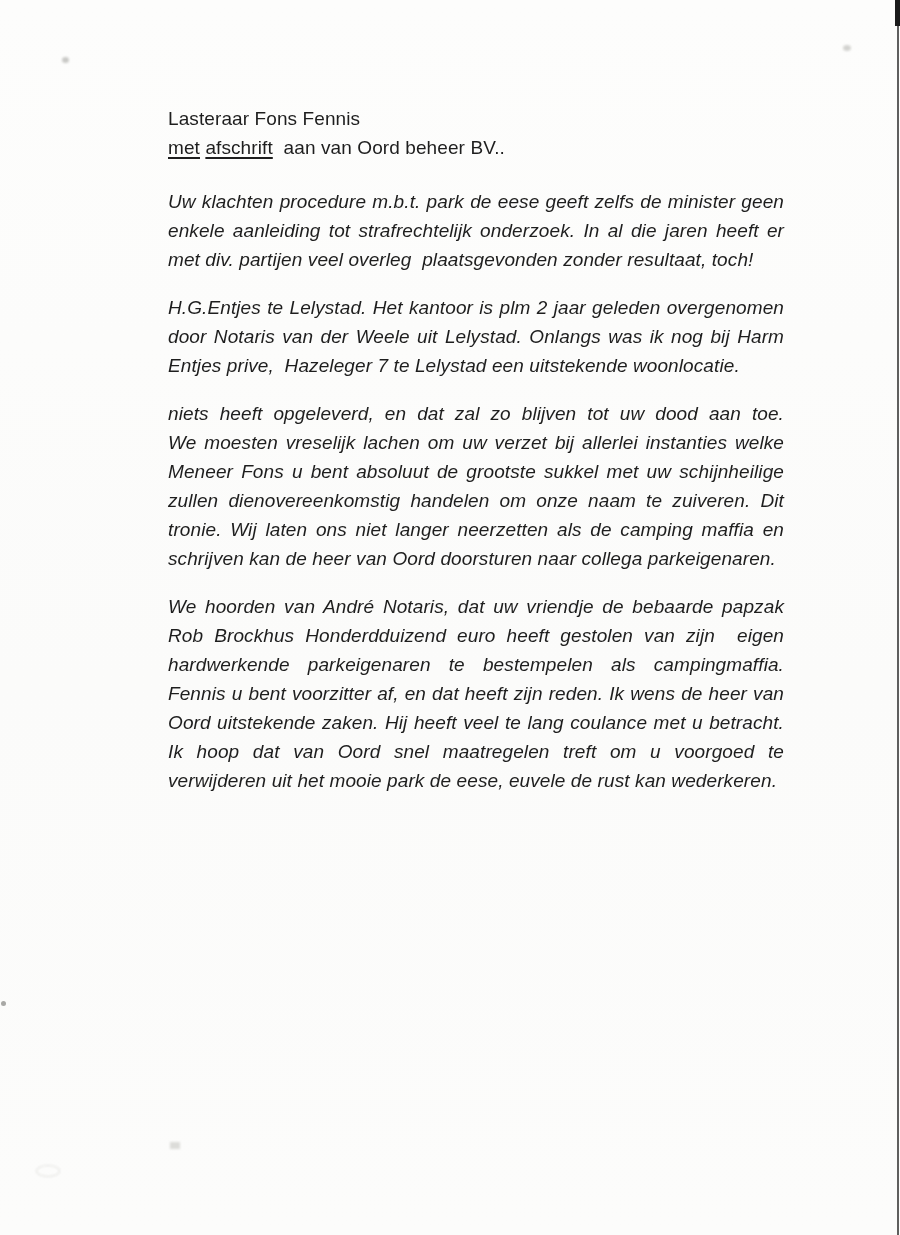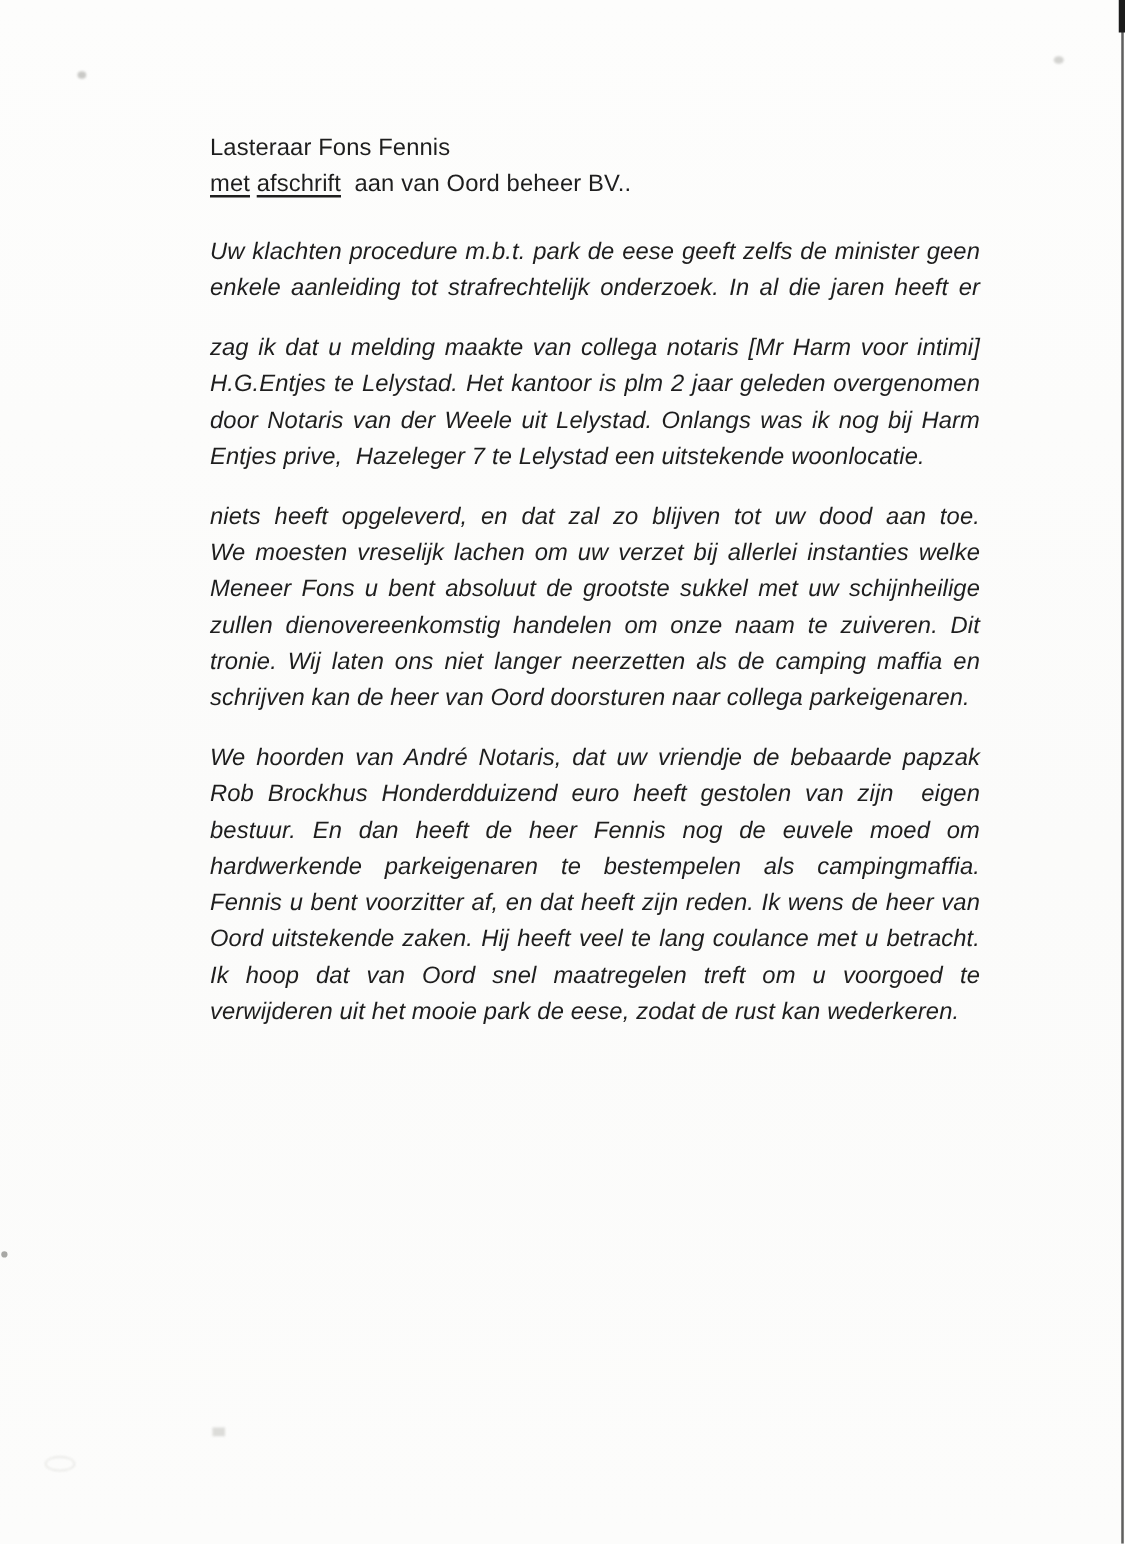--- a/index.html
+++ b/index.html
@@ -84,44 +84,43 @@
 
     <div class="header">
       <div class="line">Lasteraar Fons Fennis</div>
       <div class="line" id="header-line-2"><span class="u">met</span><span> </span><span class="u">afschrift</span><span>&nbsp; aan van Oord beheer BV..</span></div>
     </div>
 
     <div id="paragraphs">
         <div class="paragraph">
           <div class="line justify">Uw klachten procedure m.b.t. park de eese geeft zelfs de minister geen</div>
           <div class="line justify">enkele aanleiding tot strafrechtelijk onderzoek. In al die jaren heeft er</div>
+          <div class="line">met div. partijen veel overleg&nbsp; plaatsgevonden zonder resultaat, toch!</div>
         </div>
         <div class="paragraph">
-          <div class="line justify">zag ik dat u melding maakte van collega notaris [Mr Harm voor intimi]</div>
           <div class="line justify">H.G.Entjes te Lelystad. Het kantoor is plm 2 jaar geleden overgenomen</div>
           <div class="line justify">door Notaris van der Weele uit Lelystad. Onlangs was ik nog bij Harm</div>
           <div class="line">Entjes prive,&nbsp; Hazeleger 7 te Lelystad een uitstekende woonlocatie.</div>
         </div>
         <div class="paragraph">
           <div class="line justify">niets heeft opgeleverd, en dat zal zo blijven tot uw dood aan toe.</div>
           <div class="line justify">We moesten vreselijk lachen om uw verzet bij allerlei instanties welke</div>
           <div class="line justify">Meneer Fons u bent absoluut de grootste sukkel met uw schijnheilige</div>
           <div class="line justify">zullen dienovereenkomstig handelen om onze naam te zuiveren. Dit</div>
           <div class="line justify">tronie. Wij laten ons niet langer neerzetten als de camping maffia en</div>
           <div class="line">schrijven kan de heer van Oord doorsturen naar collega parkeigenaren.</div>
         </div>
         <div class="paragraph">
           <div class="line justify">We hoorden van André Notaris, dat uw vriendje de bebaarde papzak</div>
           <div class="line justify">Rob Brockhus Honderdduizend euro heeft gestolen van zijn&nbsp; eigen</div>
-          <div class="line justify">bestuur. En dan heeft de heer Fennis nog de euvele moed om</div>
           <div class="line justify">hardwerkende parkeigenaren te bestempelen als campingmaffia.</div>
           <div class="line justify">Fennis u bent voorzitter af, en dat heeft zijn reden. Ik wens de heer van</div>
           <div class="line justify">Oord uitstekende zaken. Hij heeft veel te lang coulance met u betracht.</div>
           <div class="line justify">Ik hoop dat van Oord snel maatregelen treft om u voorgoed te</div>
-          <div class="line">verwijderen uit het mooie park de eese, zodat de rust kan wederkeren.</div>
+          <div class="line">verwijderen uit het mooie park de eese, euvele de rust kan wederkeren.</div>
         </div>
       </div>
 
   </div>
 
   <div class="artifact edge-line"></div>
   <div class="artifact edge-cap"></div>
   <div class="artifact speck-1"></div>
   <div class="artifact speck-2"></div>
   <div class="artifact speck-3"></div>

